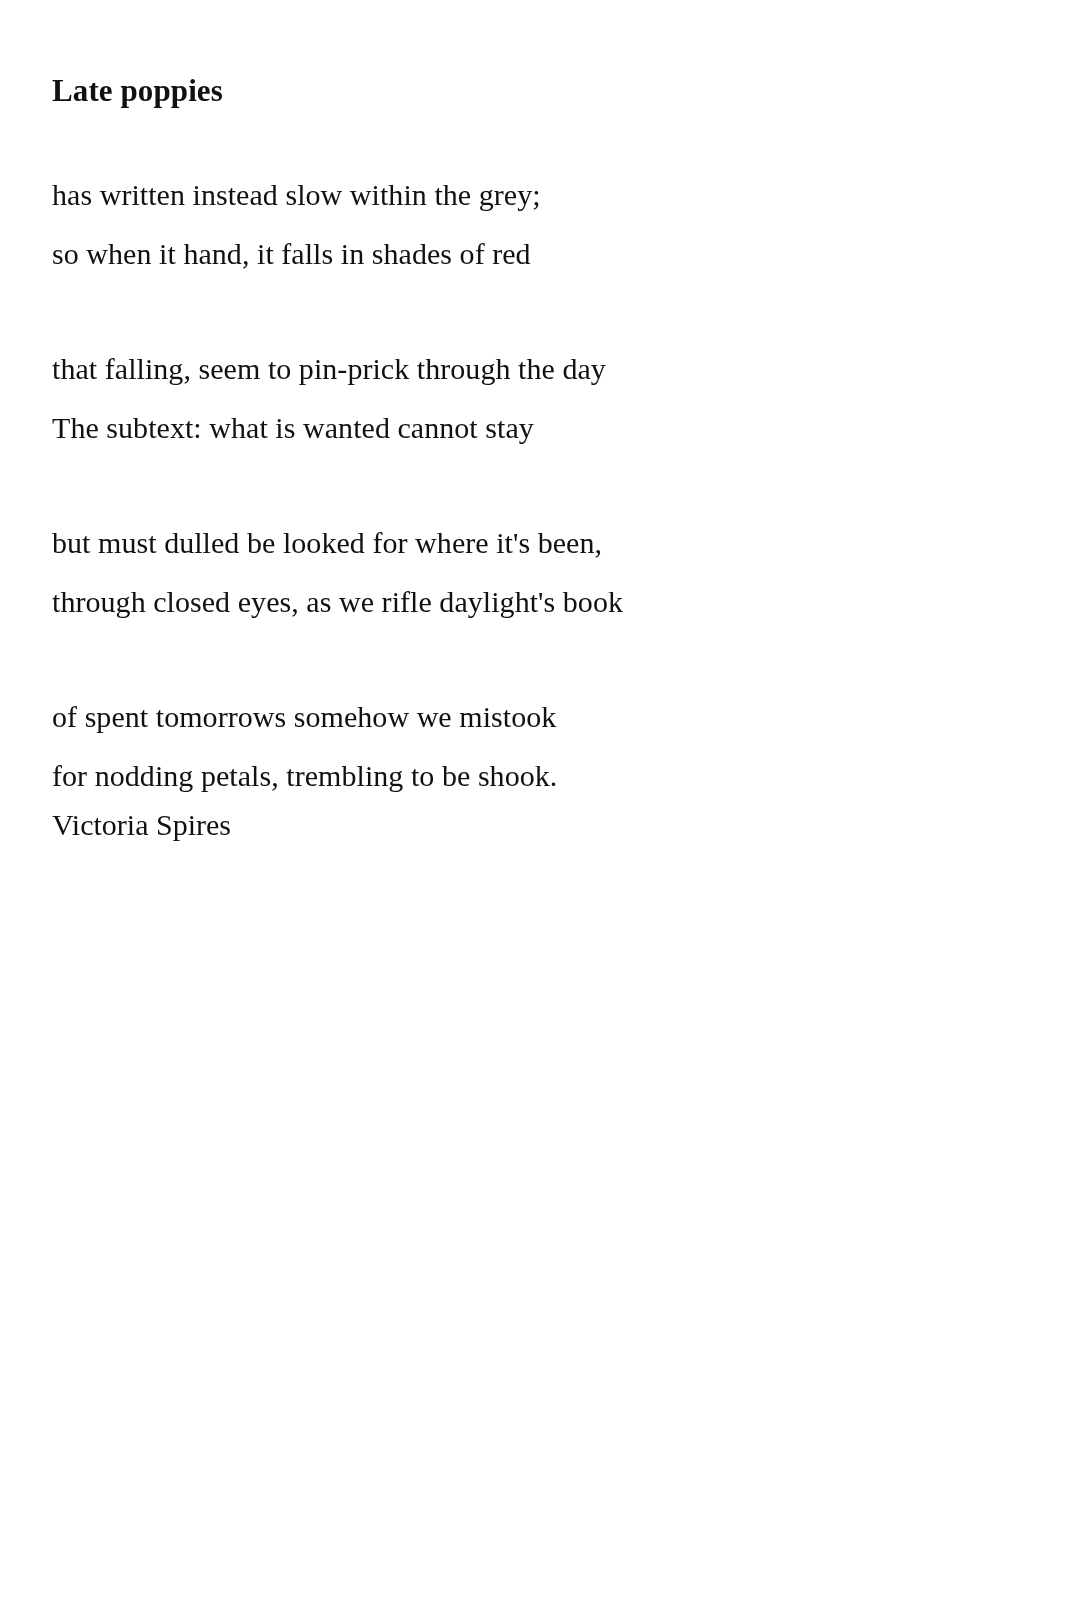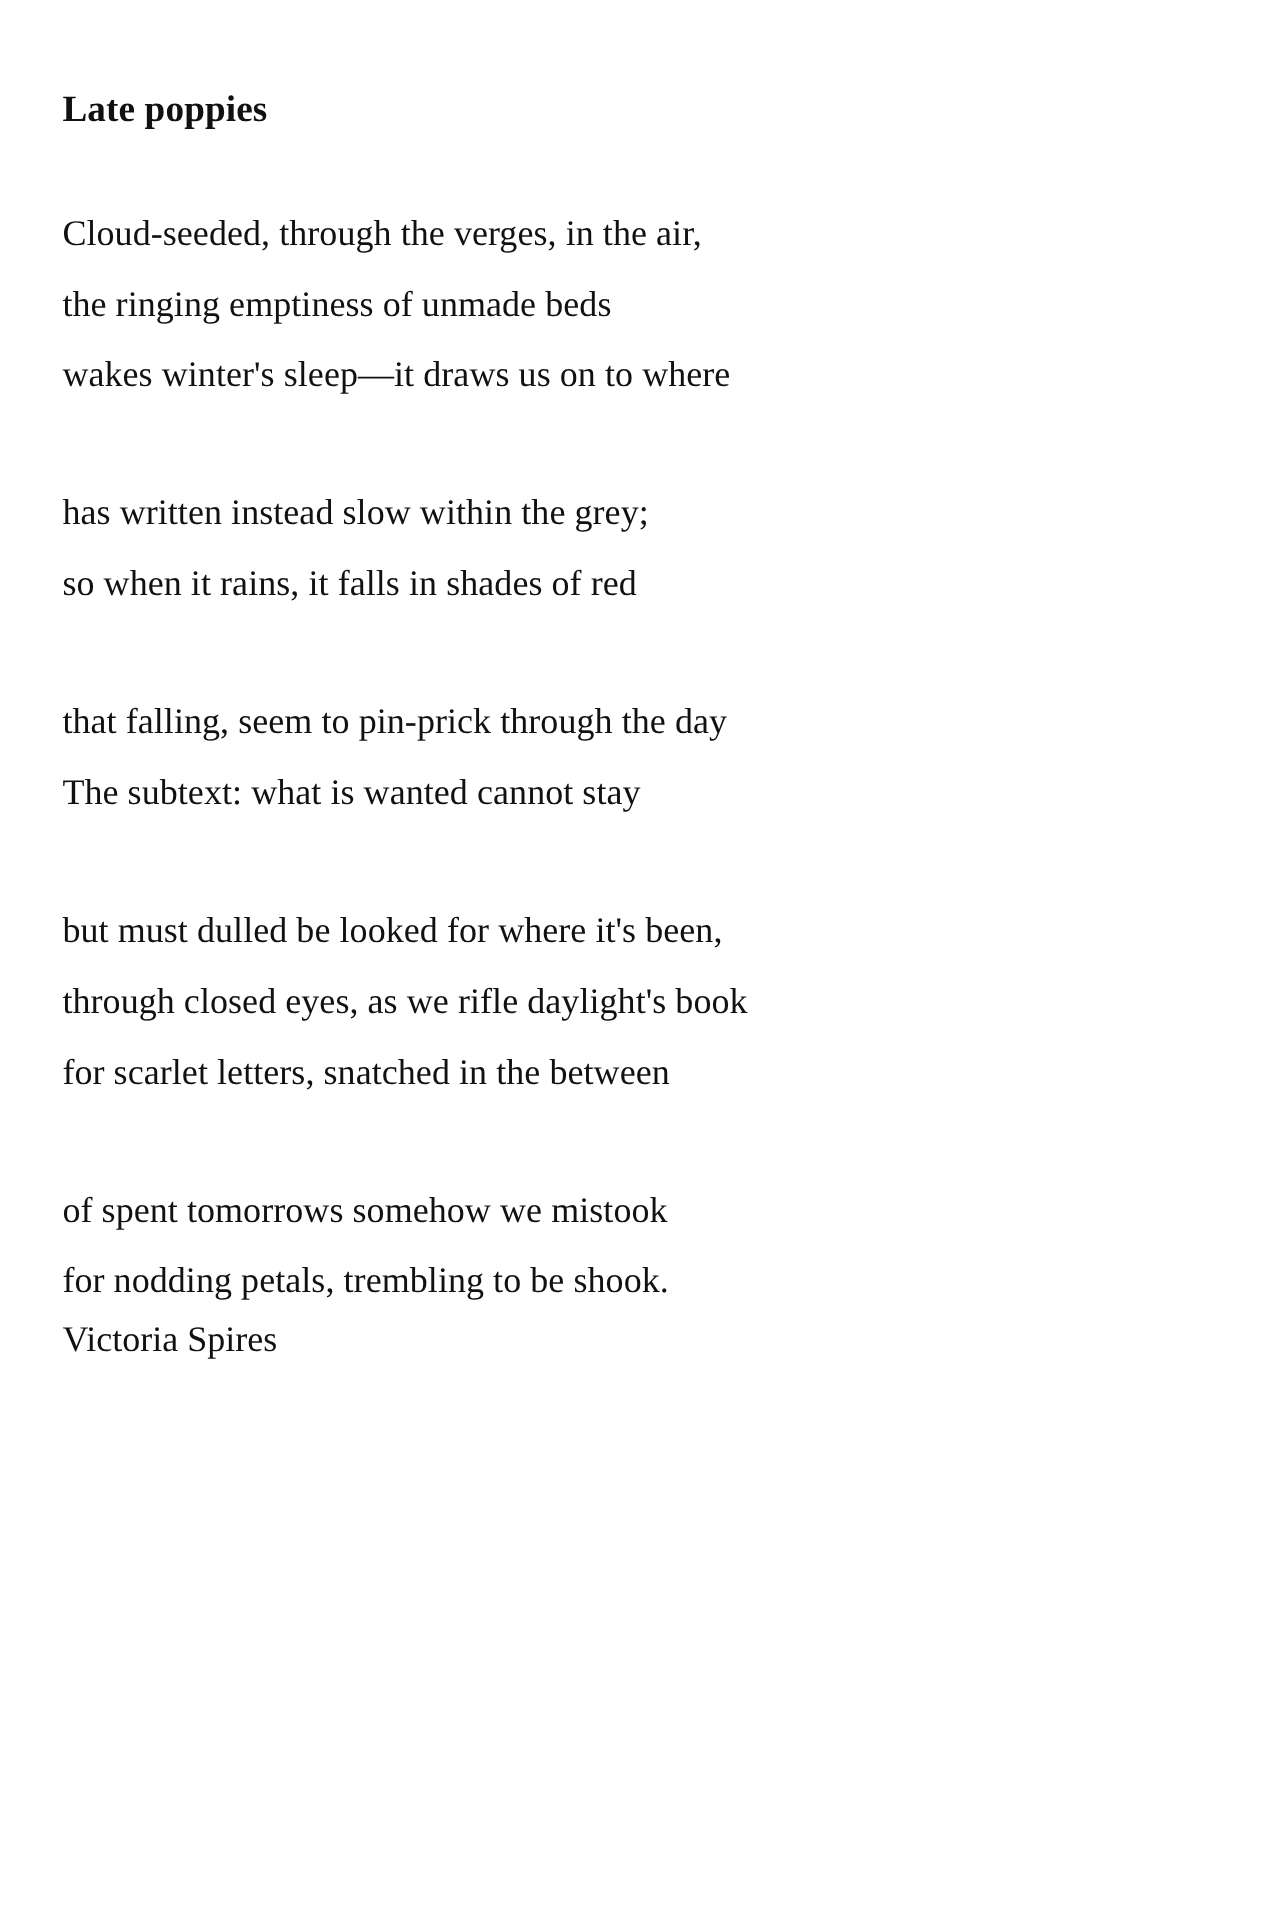--- a/index.html
+++ b/index.html
@@ -51,40 +51,34 @@
 </style>
 </head>
 <body>
 
 <div class="page">
 
   <h1 class="poem-title">Late poppies</h1>
 
   <div class="poem-body">
 
-    <div class="stanza">
-      <div class="line">Cloud-seeded, through the verges, in the air,</div>
-      <div class="line">the ringing emptiness of unmade beds</div>
-      <div class="line">wakes winter's sleep—it draws us on to where</div>
-    </div>
 
     <div class="stanza">
       <div class="line">has written instead slow within the grey;</div>
-      <div class="line">so when it rains, it falls in shades of red</div>
+      <div class="line">so when it hand, it falls in shades of red</div>
     </div>
 
     <div class="stanza">
       <div class="line">that falling, seem to pin-prick through the day</div>
       <div class="line">The subtext: what is wanted cannot stay</div>
     </div>
 
     <div class="stanza">
       <div class="line">but must dulled be looked for where it's been,</div>
       <div class="line">through closed eyes, as we rifle daylight's book</div>
-      <div class="line">for scarlet letters, snatched in the between</div>
     </div>
 
     <div class="stanza">
       <div class="line">of spent tomorrows somehow we mistook</div>
       <div class="line">for nodding petals, trembling to be shook.</div>
     </div>
 
   </div>
 
   <div class="byline">Victoria Spires</div>

